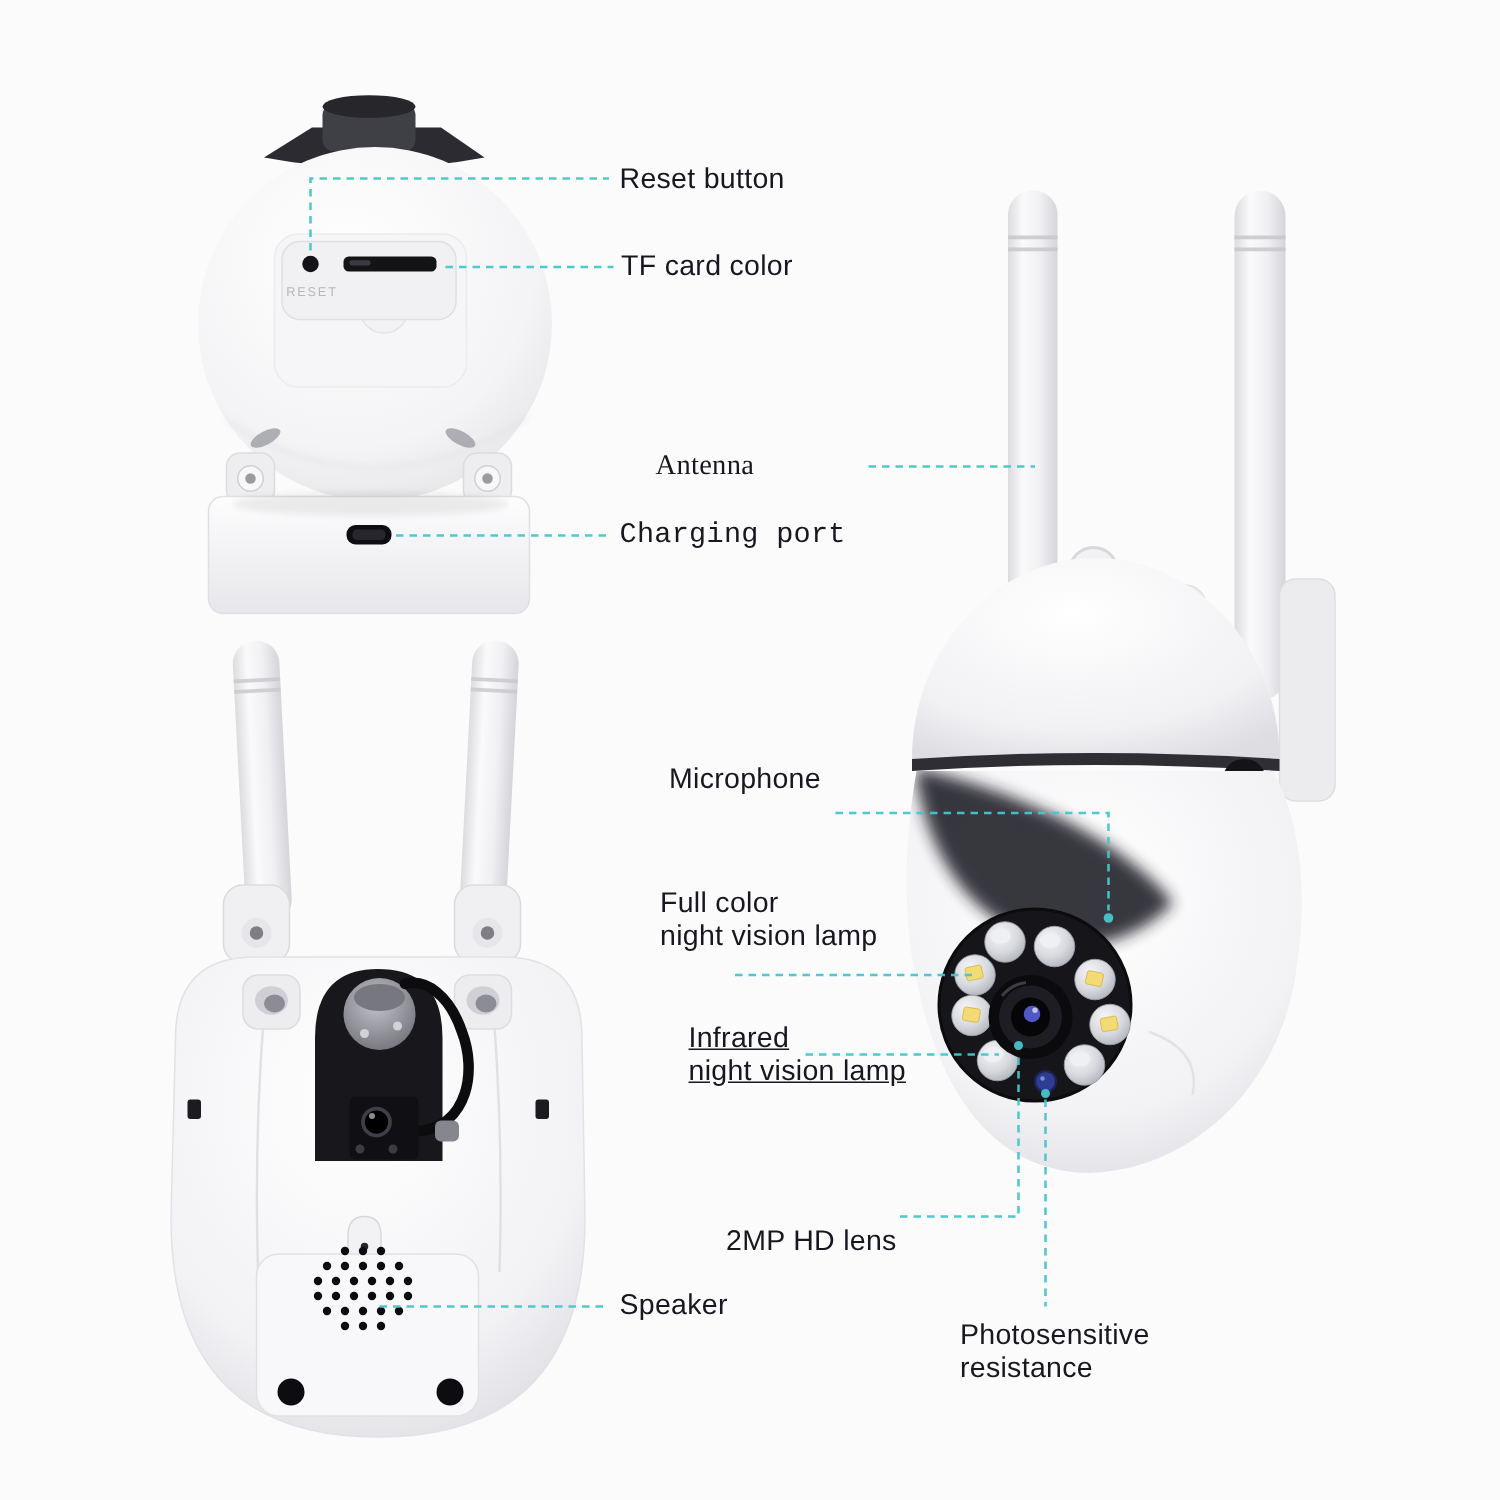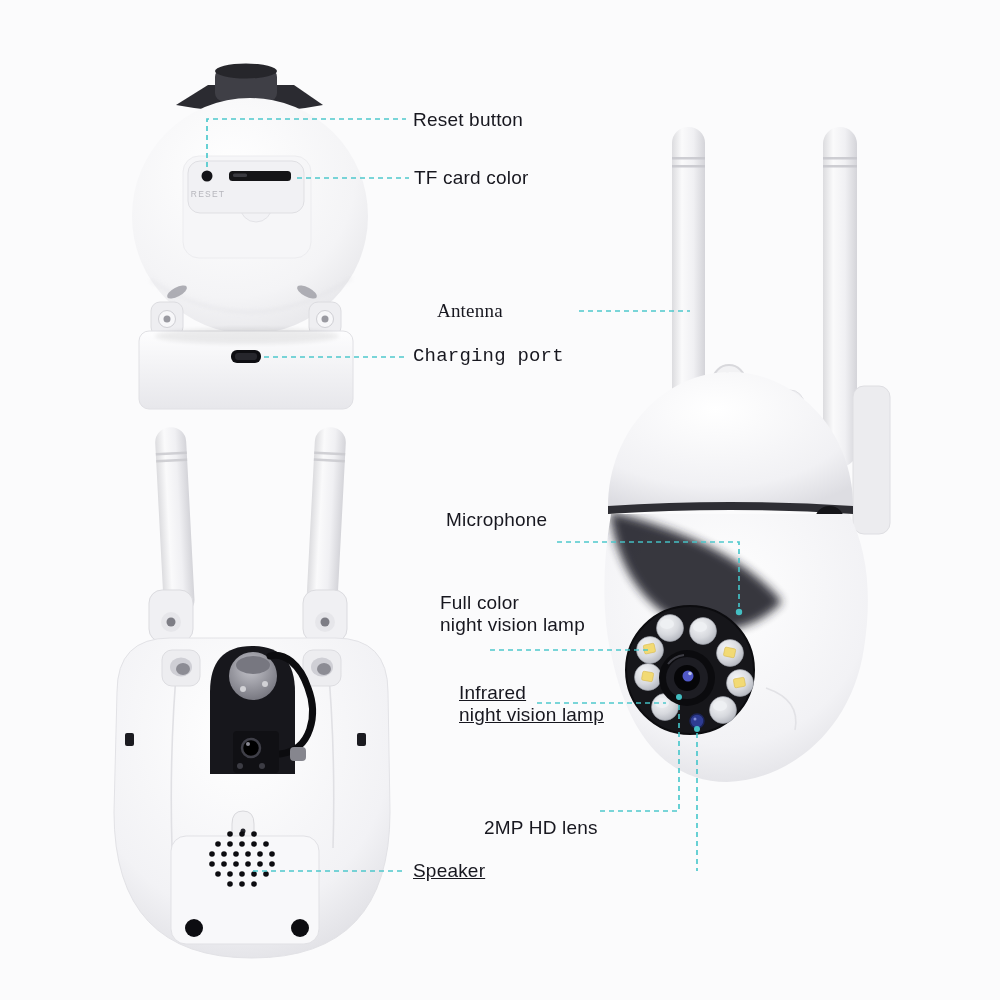--- a/index.html
+++ b/index.html
@@ -298,14 +298,16 @@
   <div class="callout" style="left:413px;top:109px;">Reset button</div>
   <div class="callout" style="left:414px;top:167px;">TF card color</div>
   <div class="callout align-right" style="left:437px;top:300px;width:135px;">Antenna</div>
   <div class="callout" style="left:413px;top:346px;font-family:Liberation Mono, monospace;">Charging port</div>
   <div class="callout" style="left:446px;top:509px;">Microphone</div>
   <div class="callout" style="left:440px;top:592px;">Full color
 night vision lamp</div>
   <div class="callout" style="left:459px;top:682px;text-decoration:underline;">Infrared
 night vision lamp</div>
   <div class="callout" style="left:484px;top:799px;margin-top:18px;">2MP HD lens</div>
-  <div class="callout" style="left:413px;top:860px;text-decoration:underline;">Speaker</div>
+  <div class="callout" style="left:413px;top:860px;">Speaker</div>
+  <div class="callout" style="left:640px;top:880px;">Photosensitive
+resistance</div>
 </div>
 
 </body></html>

